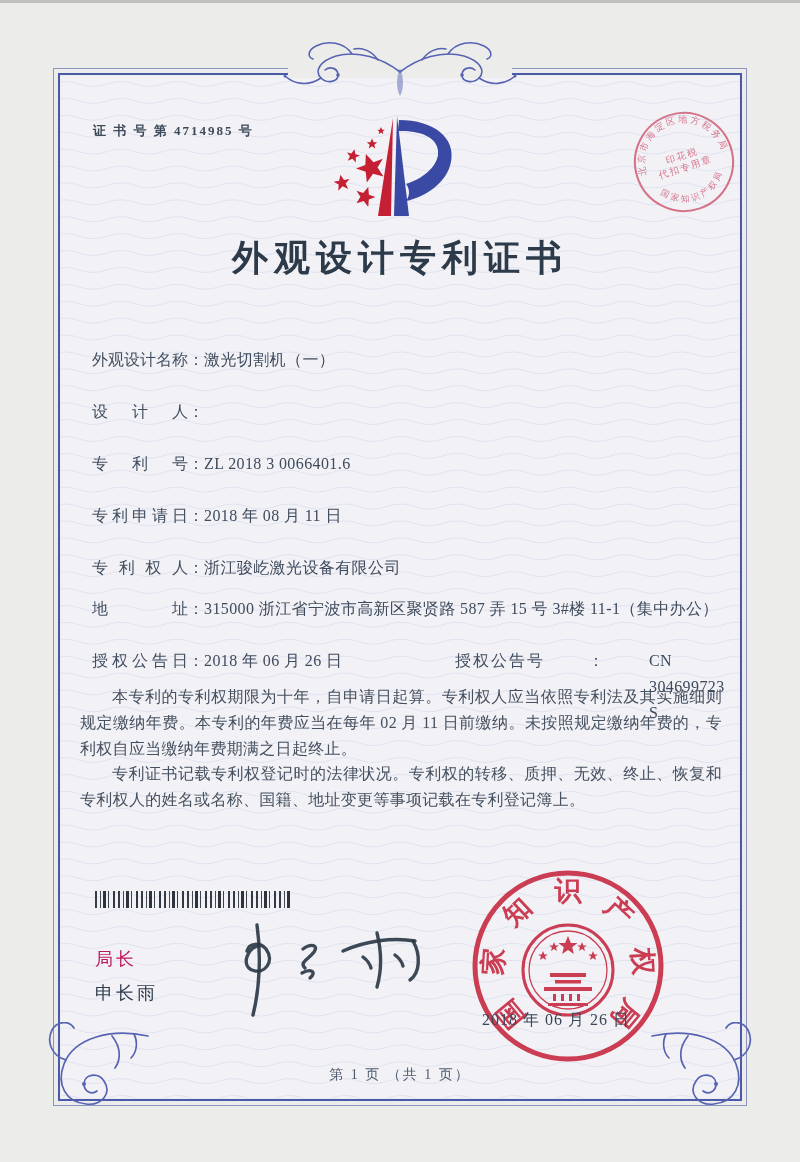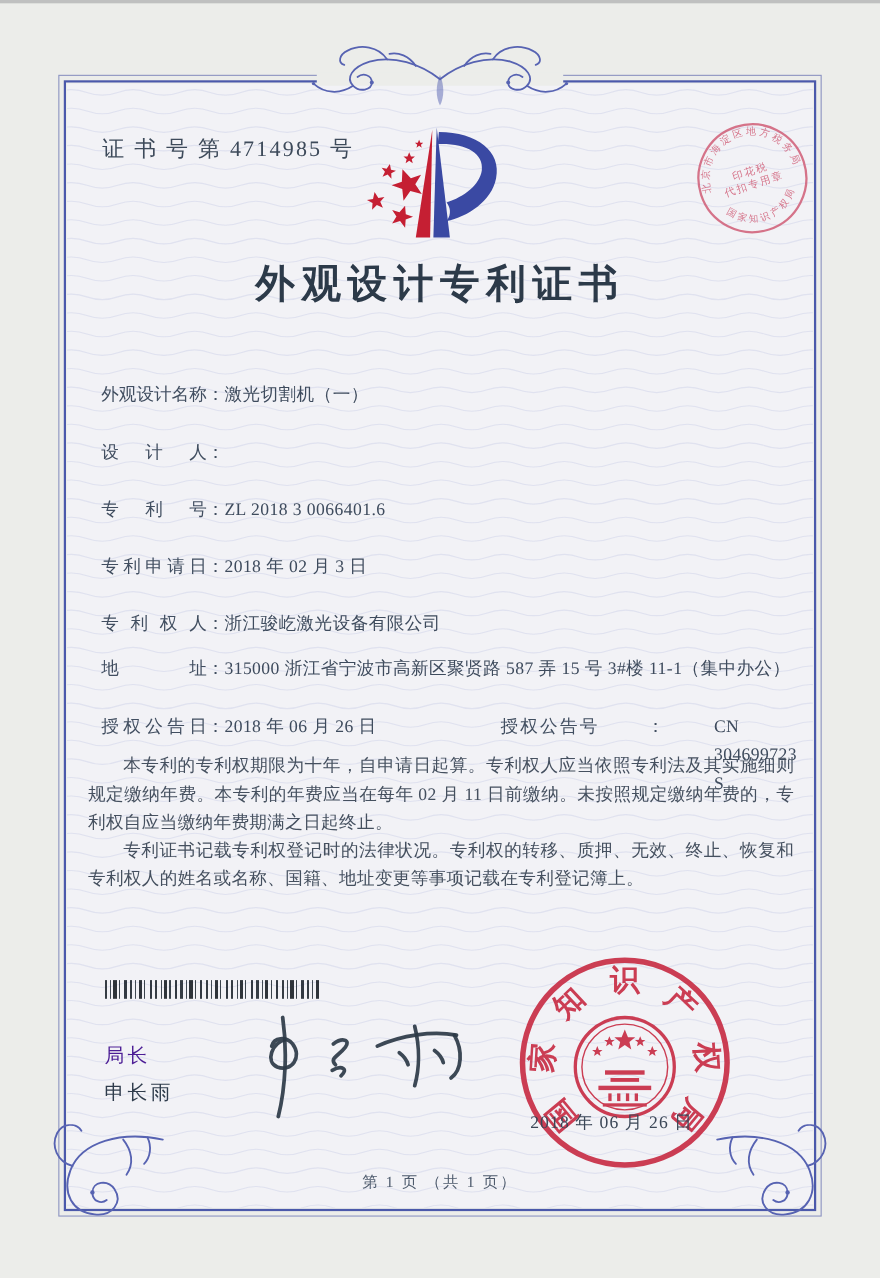--- a/index.html
+++ b/index.html
@@ -9,37 +9,37 @@
   
   .inner-bg{position:absolute;left:61px;top:76px;width:678px;height:1022px;background:#f2f2f6;}
   #waves{position:absolute;left:0;top:0;width:678px;height:1022px;}
   #waves path{fill:none;stroke:rgba(120,132,200,.15);stroke-width:1;}
   .frame-outer{position:absolute;left:53px;top:68px;width:694px;height:1038px;border:1.5px solid rgba(108,118,180,.75);box-sizing:border-box;}
   .frame-inner{position:absolute;left:58px;top:73px;width:684px;height:1028px;border:2.5px solid #4b59ab;box-sizing:border-box;}
   .orn-top{position:absolute;left:272px;top:38px;}
   .orn-bl{position:absolute;left:40px;top:1022px;}
   .orn-br{position:absolute;left:648px;top:1022px;}
   
-  .certno{position:absolute;left:93px;top:122px;font-size:20px;letter-spacing:2px;color:#3d4a5a;}
+  .certno{position:absolute;left:93px;top:122px;font-size:13px;letter-spacing:2px;color:#3d4a5a;font-weight:bold;}
   .logo{position:absolute;left:312px;top:104px;}
   .title{position:absolute;left:0;top:234px;width:100%;text-align:center;font-size:36px;font-weight:700;letter-spacing:6px;color:#2c3a49;}
   
   .frow{position:absolute;left:92px;width:630px;font-size:16px;line-height:26px;display:flex;align-items:flex-end;}
   .flabel{display:inline-block;width:96px;text-align:justify;text-align-last:justify;flex:0 0 96px;color:#414e60;}
   .fcolon{flex:0 0 auto;}
   .fvalue{flex:1 1 auto;letter-spacing:.4px;color:#3e4b5d;}
   .fpair2{position:absolute;left:363px;top:0;display:flex;width:270px;gap:45px;}
   .fpair2 .flabel{width:88px;flex-basis:88px;}
   
   .paras{position:absolute;left:80px;top:684px;width:642px;font-size:16px;color:#45505f;text-align:justify;}
   .paras p{margin:0;text-indent:2em;line-height:25.8px;letter-spacing:.3px;}
   
   .barcode{position:absolute;left:95px;top:891px;width:196px;height:17px;opacity:.88;
     background:repeating-linear-gradient(90deg,#1c242c 0 2px,transparent 2px 5px,#2a343e 5px 6px,transparent 6px 8px,#141a20 8px 11px,transparent 11px 13px,#222c36 13px 14px,transparent 14px 18px,#18202a 18px 20px,transparent 20px 23px);}
-  .official-title{position:absolute;left:95px;top:947px;font-size:18px;letter-spacing:3px;color:#4c1d95;font-family:Liberation Sans, sans-serif;}
+  .official-title{position:absolute;left:95px;top:947px;font-size:18px;letter-spacing:3px;color:#be185d;font-family:Liberation Sans, sans-serif;}
   .official-name{position:absolute;left:95px;top:981px;font-size:18px;letter-spacing:3px;color:#2f3c4c;font-family:Liberation Sans, sans-serif;}
   .sig{position:absolute;left:205px;top:915px;}
   .sig path{fill:none;stroke:#2d3a47;stroke-width:3.4;stroke-linecap:round;opacity:.92;}
   .seal{position:absolute;left:463px;top:861px;opacity:.9;}
   .seal text{font-family:"Liberation Serif","DejaVu Serif",serif;font-weight:700;}
   .seal-date{position:absolute;left:482px;top:1010px;font-size:16px;letter-spacing:1px;color:#3b4757;z-index:6;}
   .stamp{position:absolute;left:598px;top:76px;opacity:.82;}
   .footer{position:absolute;left:0;top:1066px;width:100%;text-align:center;font-size:14px;letter-spacing:2px;color:#4d5a6c;}
 </style>
 </head>
@@ -174,21 +174,21 @@
       <span class="fcolon">：</span>
   </div>
   <div class="frow" style="top:451px">
     <span class="flabel">专利号</span>
       <span class="fcolon">：</span>
       <span class="fvalue">ZL 2018 3 0066401.6</span>
   </div>
   <div class="frow" style="top:503px">
     <span class="flabel">专利申请日</span>
       <span class="fcolon">：</span>
-      <span class="fvalue">2018 年 02 月 3 日</span>
+      <span class="fvalue">2018 年 08 月 11 日</span>
   </div>
   <div class="frow" style="top:555px">
     <span class="flabel">专利权人</span>
       <span class="fcolon">：</span>
       <span class="fvalue">浙江骏屹激光设备有限公司</span>
   </div>
   <div class="frow" style="top:596px;width:628px">
     <span class="flabel">地址</span>
       <span class="fcolon">：</span>
       <span class="fvalue">315000 浙江省宁波市高新区聚贤路 587 弄 15 号 3#楼 11-1（集中办公）</span>

